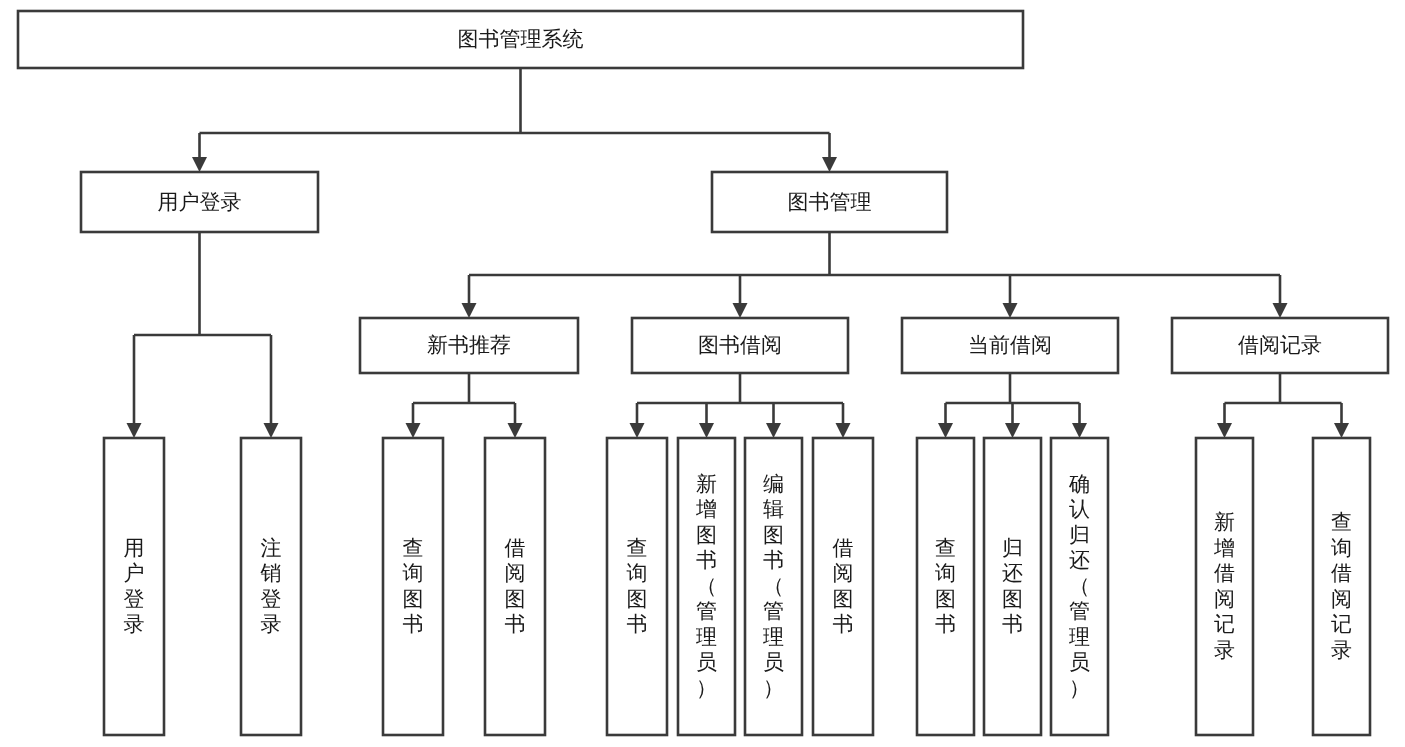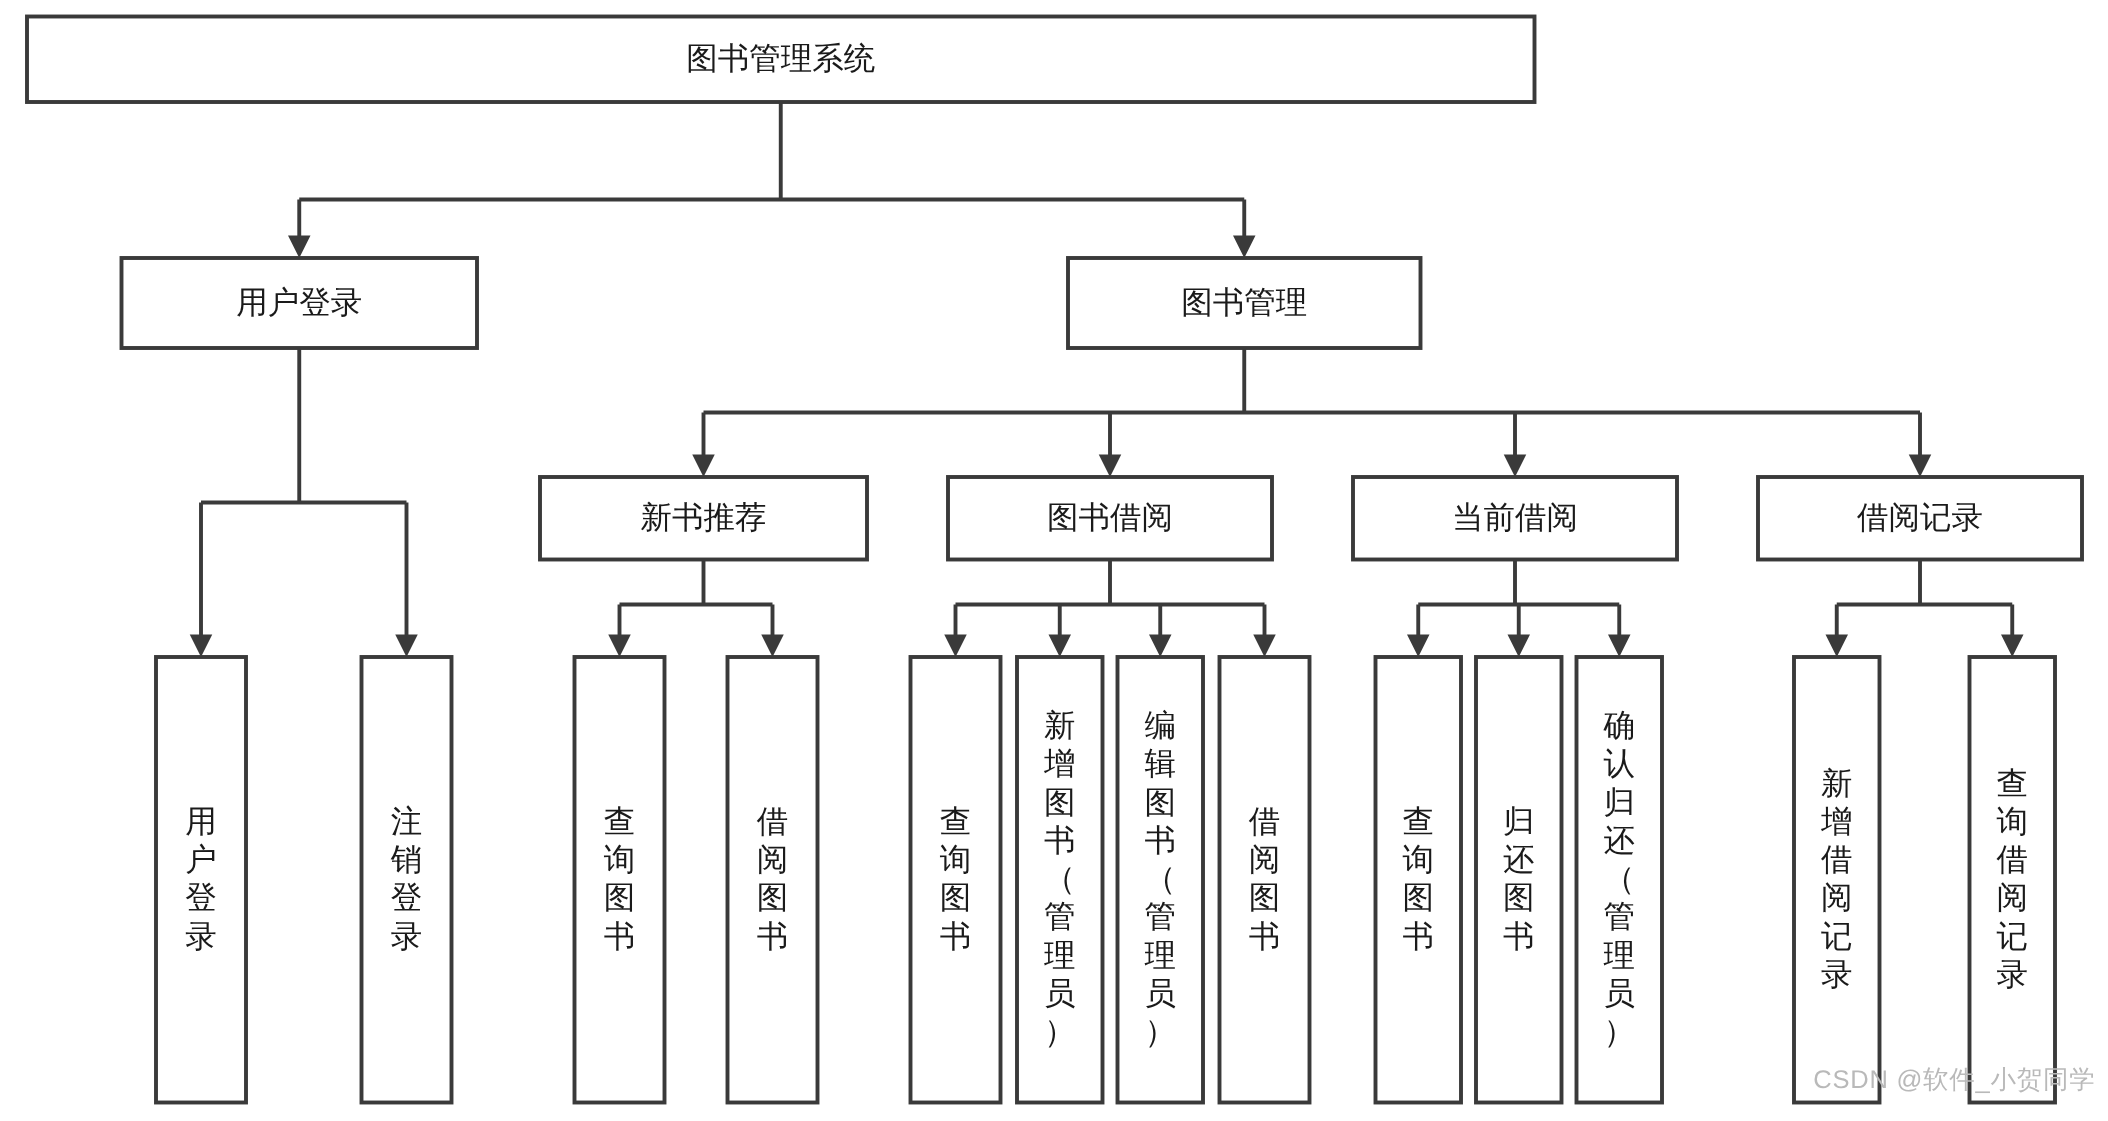--- a/index.html
+++ b/index.html
@@ -216,14 +216,13 @@
         <g>
           <rect x="1196" y="438" width="57" height="297" class="node-box"></rect>
           <text x="1224.5" y="529" class="node-label-v"><tspan x="1224.5" dy="0">新</tspan><tspan x="1224.5" dy="25.5">增</tspan><tspan x="1224.5" dy="25.5">借</tspan><tspan x="1224.5" dy="25.5">阅</tspan><tspan x="1224.5" dy="25.5">记</tspan><tspan x="1224.5" dy="25.5">录</tspan></text>
         </g>
         <g>
           <rect x="1313" y="438" width="57" height="297" class="node-box"></rect>
           <text x="1341.5" y="529" class="node-label-v"><tspan x="1341.5" dy="0">查</tspan><tspan x="1341.5" dy="25.5">询</tspan><tspan x="1341.5" dy="25.5">借</tspan><tspan x="1341.5" dy="25.5">阅</tspan><tspan x="1341.5" dy="25.5">记</tspan><tspan x="1341.5" dy="25.5">录</tspan></text>
         </g>
       </g>
   </svg>
-  <div class="watermark">CSDN @软件_小贺同学</div>
 </div>
 
 </body></html>

